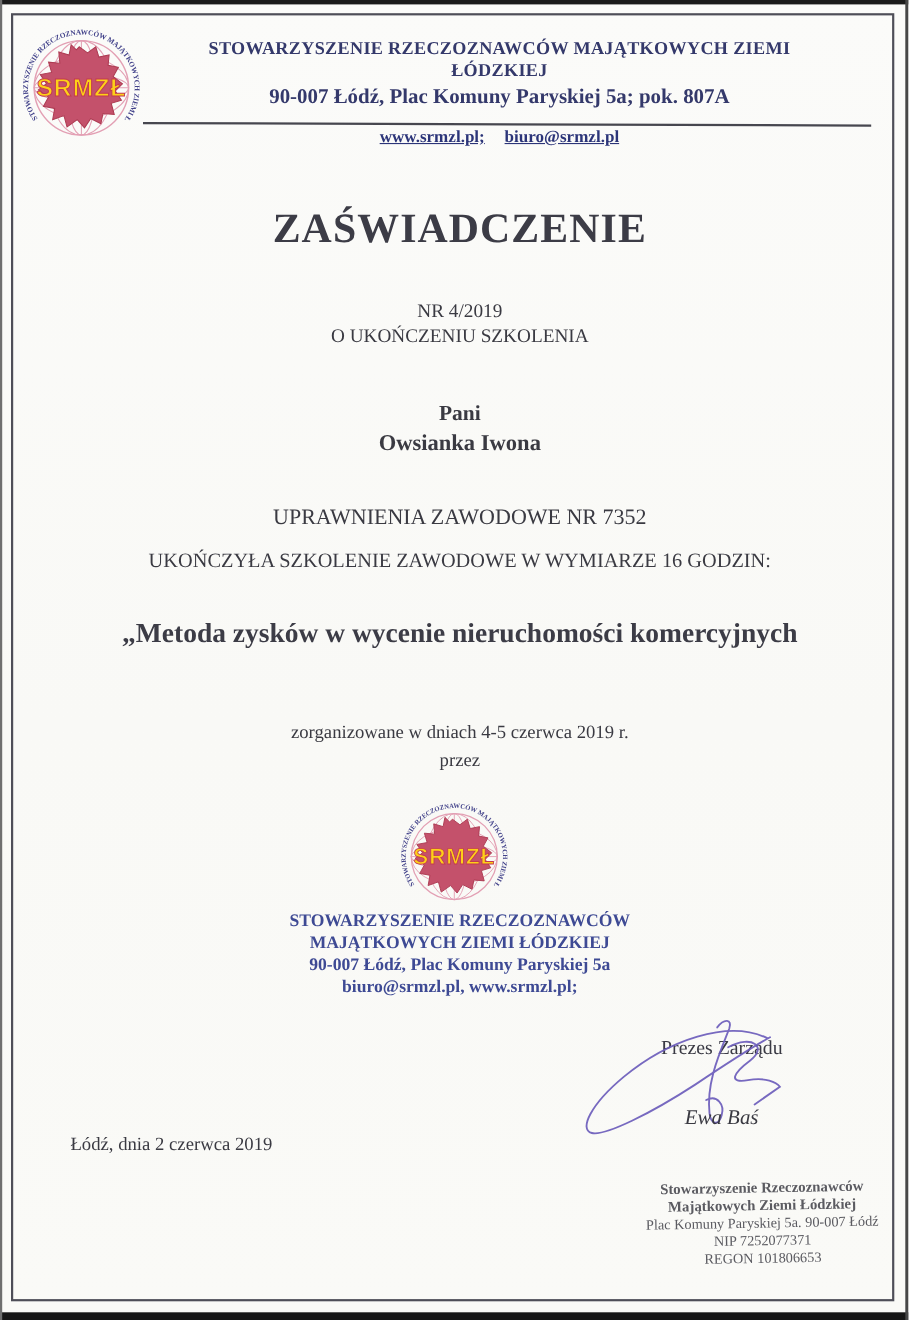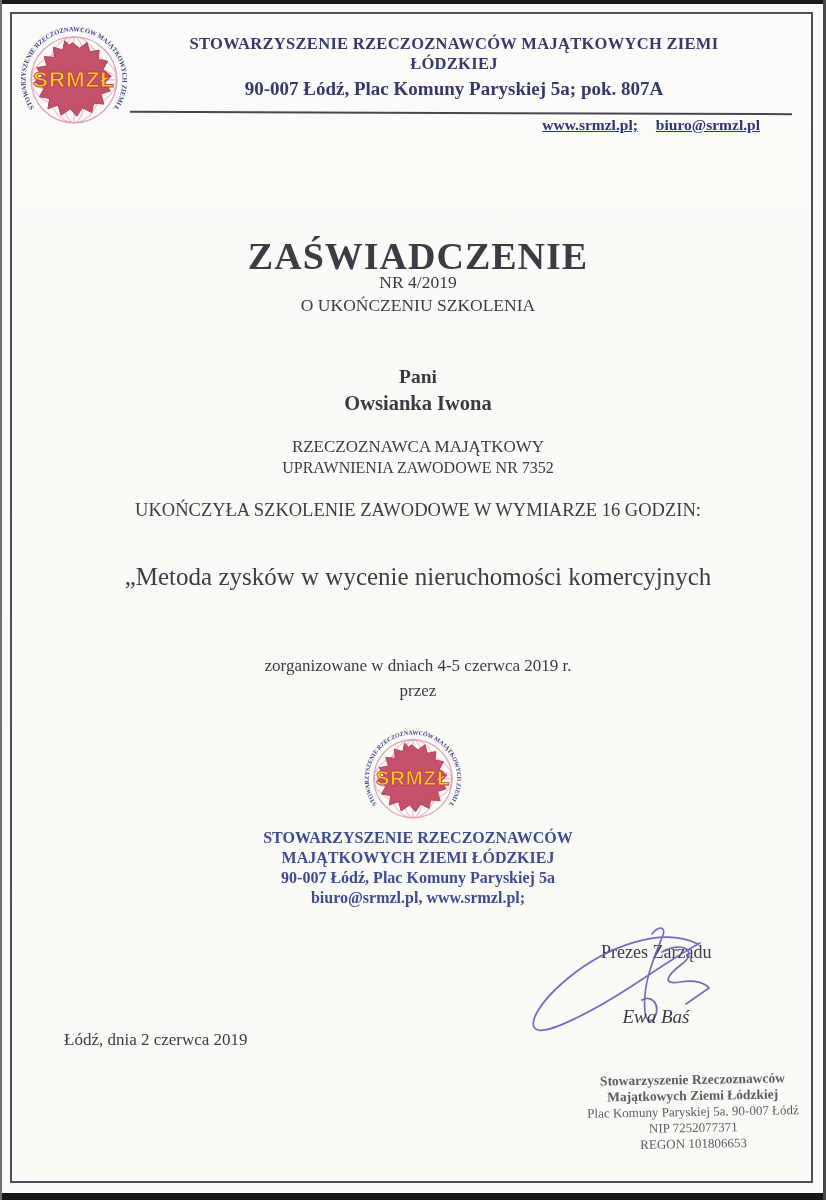--- a/index.html
+++ b/index.html
@@ -24,36 +24,36 @@
   }
   .abs{position:absolute;}
   .center{left:15px;right:5px;text-align:center;}
 
   .logo-1{left:18px;top:22px;}
   .logo-2{left:362px;top:726px;}
 
   .header-block{left:148px;top:34px;width:612px;text-align:center;color:#34396b;font-weight:bold;}
   .header-org{font-size:16.5px;letter-spacing:0.3px;}
   .header-addr{font-size:19px;margin-top:4px;}
-  .header-links{font-size:15.5px;margin-top:16px;text-align:right;}
+  .header-links{font-size:15.5px;margin-top:16px;}
   .header-links a{color:#2c3579;text-decoration:underline;}
   .link-gap{display:inline-block;width:18px;}
   .rule{left:130px;top:112px;width:662px;height:2px;background:#47474f;transform:rotate(0.2deg);}
 
-  .doc-title{top:186px;font-size:38px;font-weight:bold;letter-spacing:1px;color:#3c3c46;margin-top:48px;}
+  .doc-title{top:186px;font-size:38px;font-weight:bold;letter-spacing:1px;color:#3c3c46;}
   .doc-number{top:272px;font-size:17.5px;text-align:center;}
   .doc-subtitle{top:295px;font-size:17.5px;}
 
   .salutation{top:366px;font-size:19.5px;font-weight:bold;}
   .recipient{top:392px;font-size:20.5px;font-weight:bold;}
   .role{top:437px;font-size:17px;}
-  .license{top:459px;font-size:16px;}
+  .license{top:459px;font-size:20px;}
   .completion{top:500px;font-size:18.5px;}
 
-  .course{top:558px;font-size:25px;font-weight:normal;line-height:38px;color:#3c3c46;}
+  .course{top:558px;font-size:25px;font-weight:bold;line-height:38px;color:#3c3c46;}
   .organized{top:656px;font-size:17px;}
   .by-word{top:681px;font-size:17px;}
 
   .organizer{top:828px;font-size:16px;font-weight:bold;line-height:20px;color:#3e4a94;}
 
   .sig-title{left:601px;top:942px;font-size:18px;color:#3a3a44;}
   .sig-name{left:595px;top:1006px;width:122px;text-align:center;font-size:19px;font-style:italic;}
   .sig-draw{left:512px;top:924px;}
 
   .date-place{left:64px;top:1030px;font-size:17px;}
@@ -100,21 +100,20 @@
     </div>
   </div>
   <div class="abs rule"></div>
 
   <div class="abs center doc-title">ZAŚWIADCZENIE</div>
   <div class="abs center doc-number">NR 4/2019</div>
   <div class="abs center salutation">Pani</div>
 
   <div class="abs center doc-subtitle">O UKOŃCZENIU SZKOLENIA</div>
   <div class="abs center recipient">Owsianka Iwona</div>
-  <div class="abs center role">RZECZOZNAWCA MAJĄTKOWY</div>
   <div class="abs center license">UPRAWNIENIA ZAWODOWE NR 7352</div>
   <div class="abs center completion">UKOŃCZYŁA SZKOLENIE ZAWODOWE W WYMIARZE 16 GODZIN:</div>
 
   <div class="abs center course">
     <div>„Metoda zysków w wycenie nieruchomości komercyjnych</div>
   </div>
 
   <div class="abs center organized">zorganizowane w dniach 4-5 czerwca 2019  r.</div>
   <div class="abs center by-word">przez</div>
 

